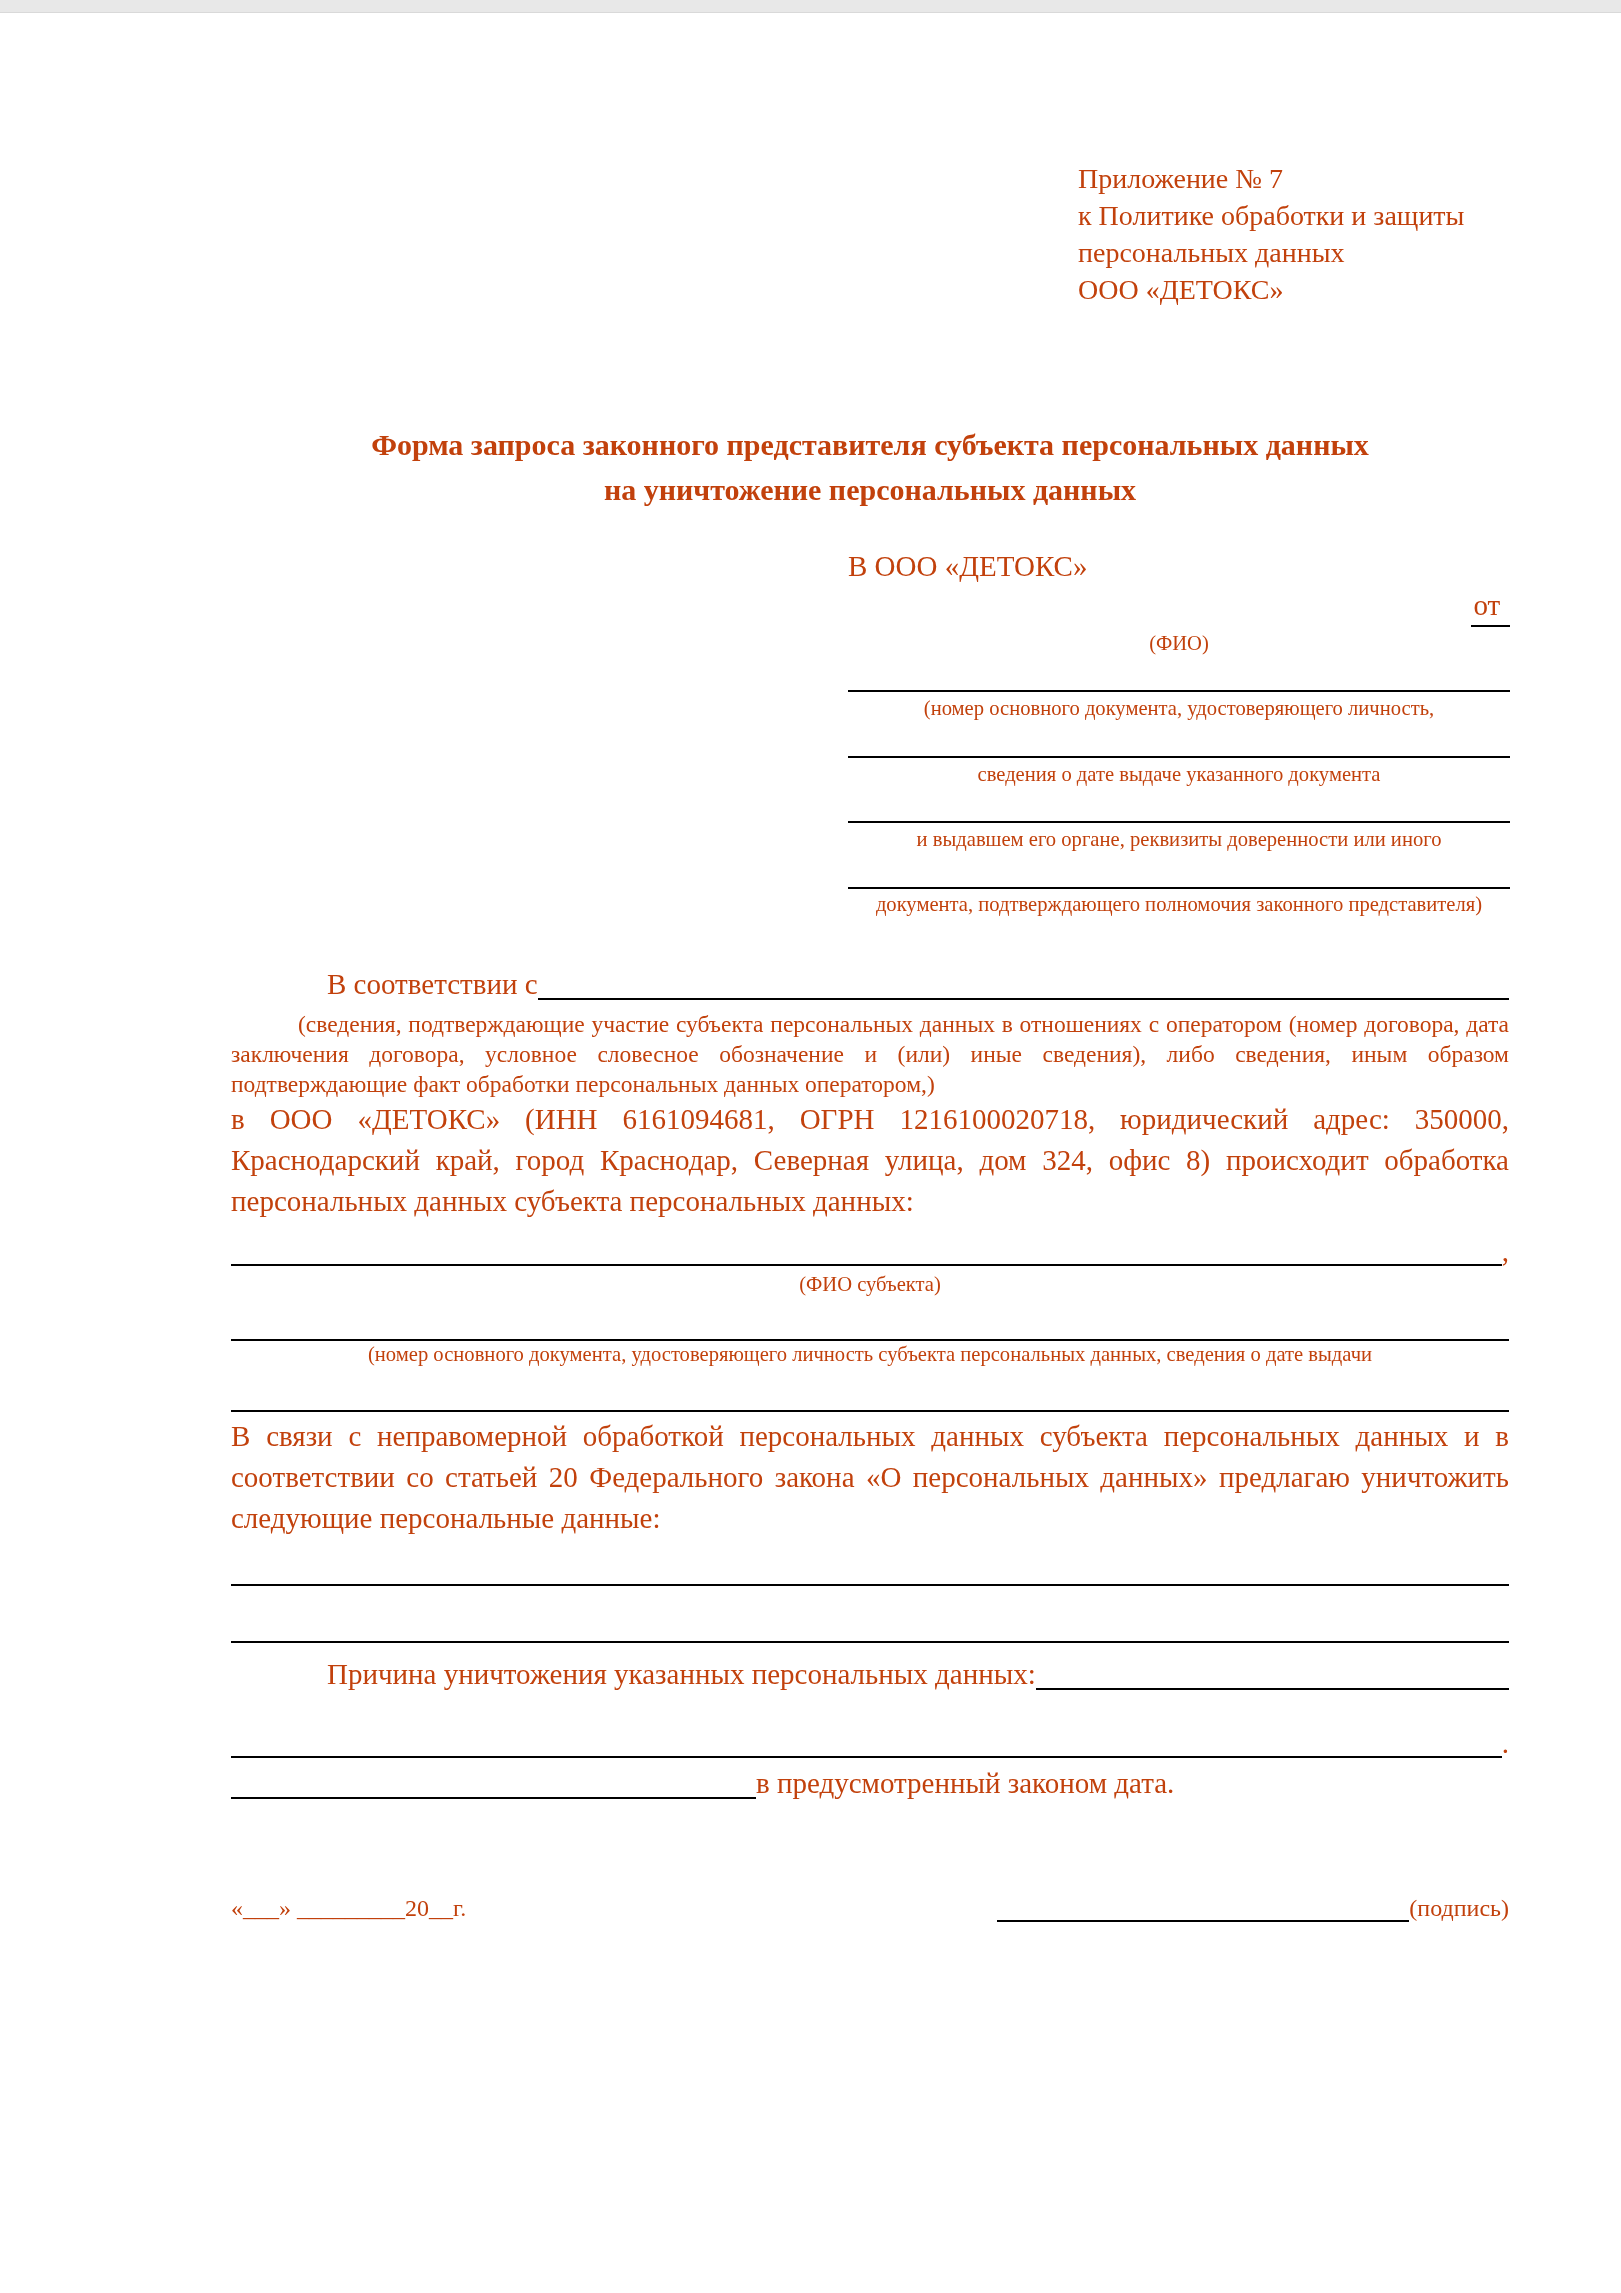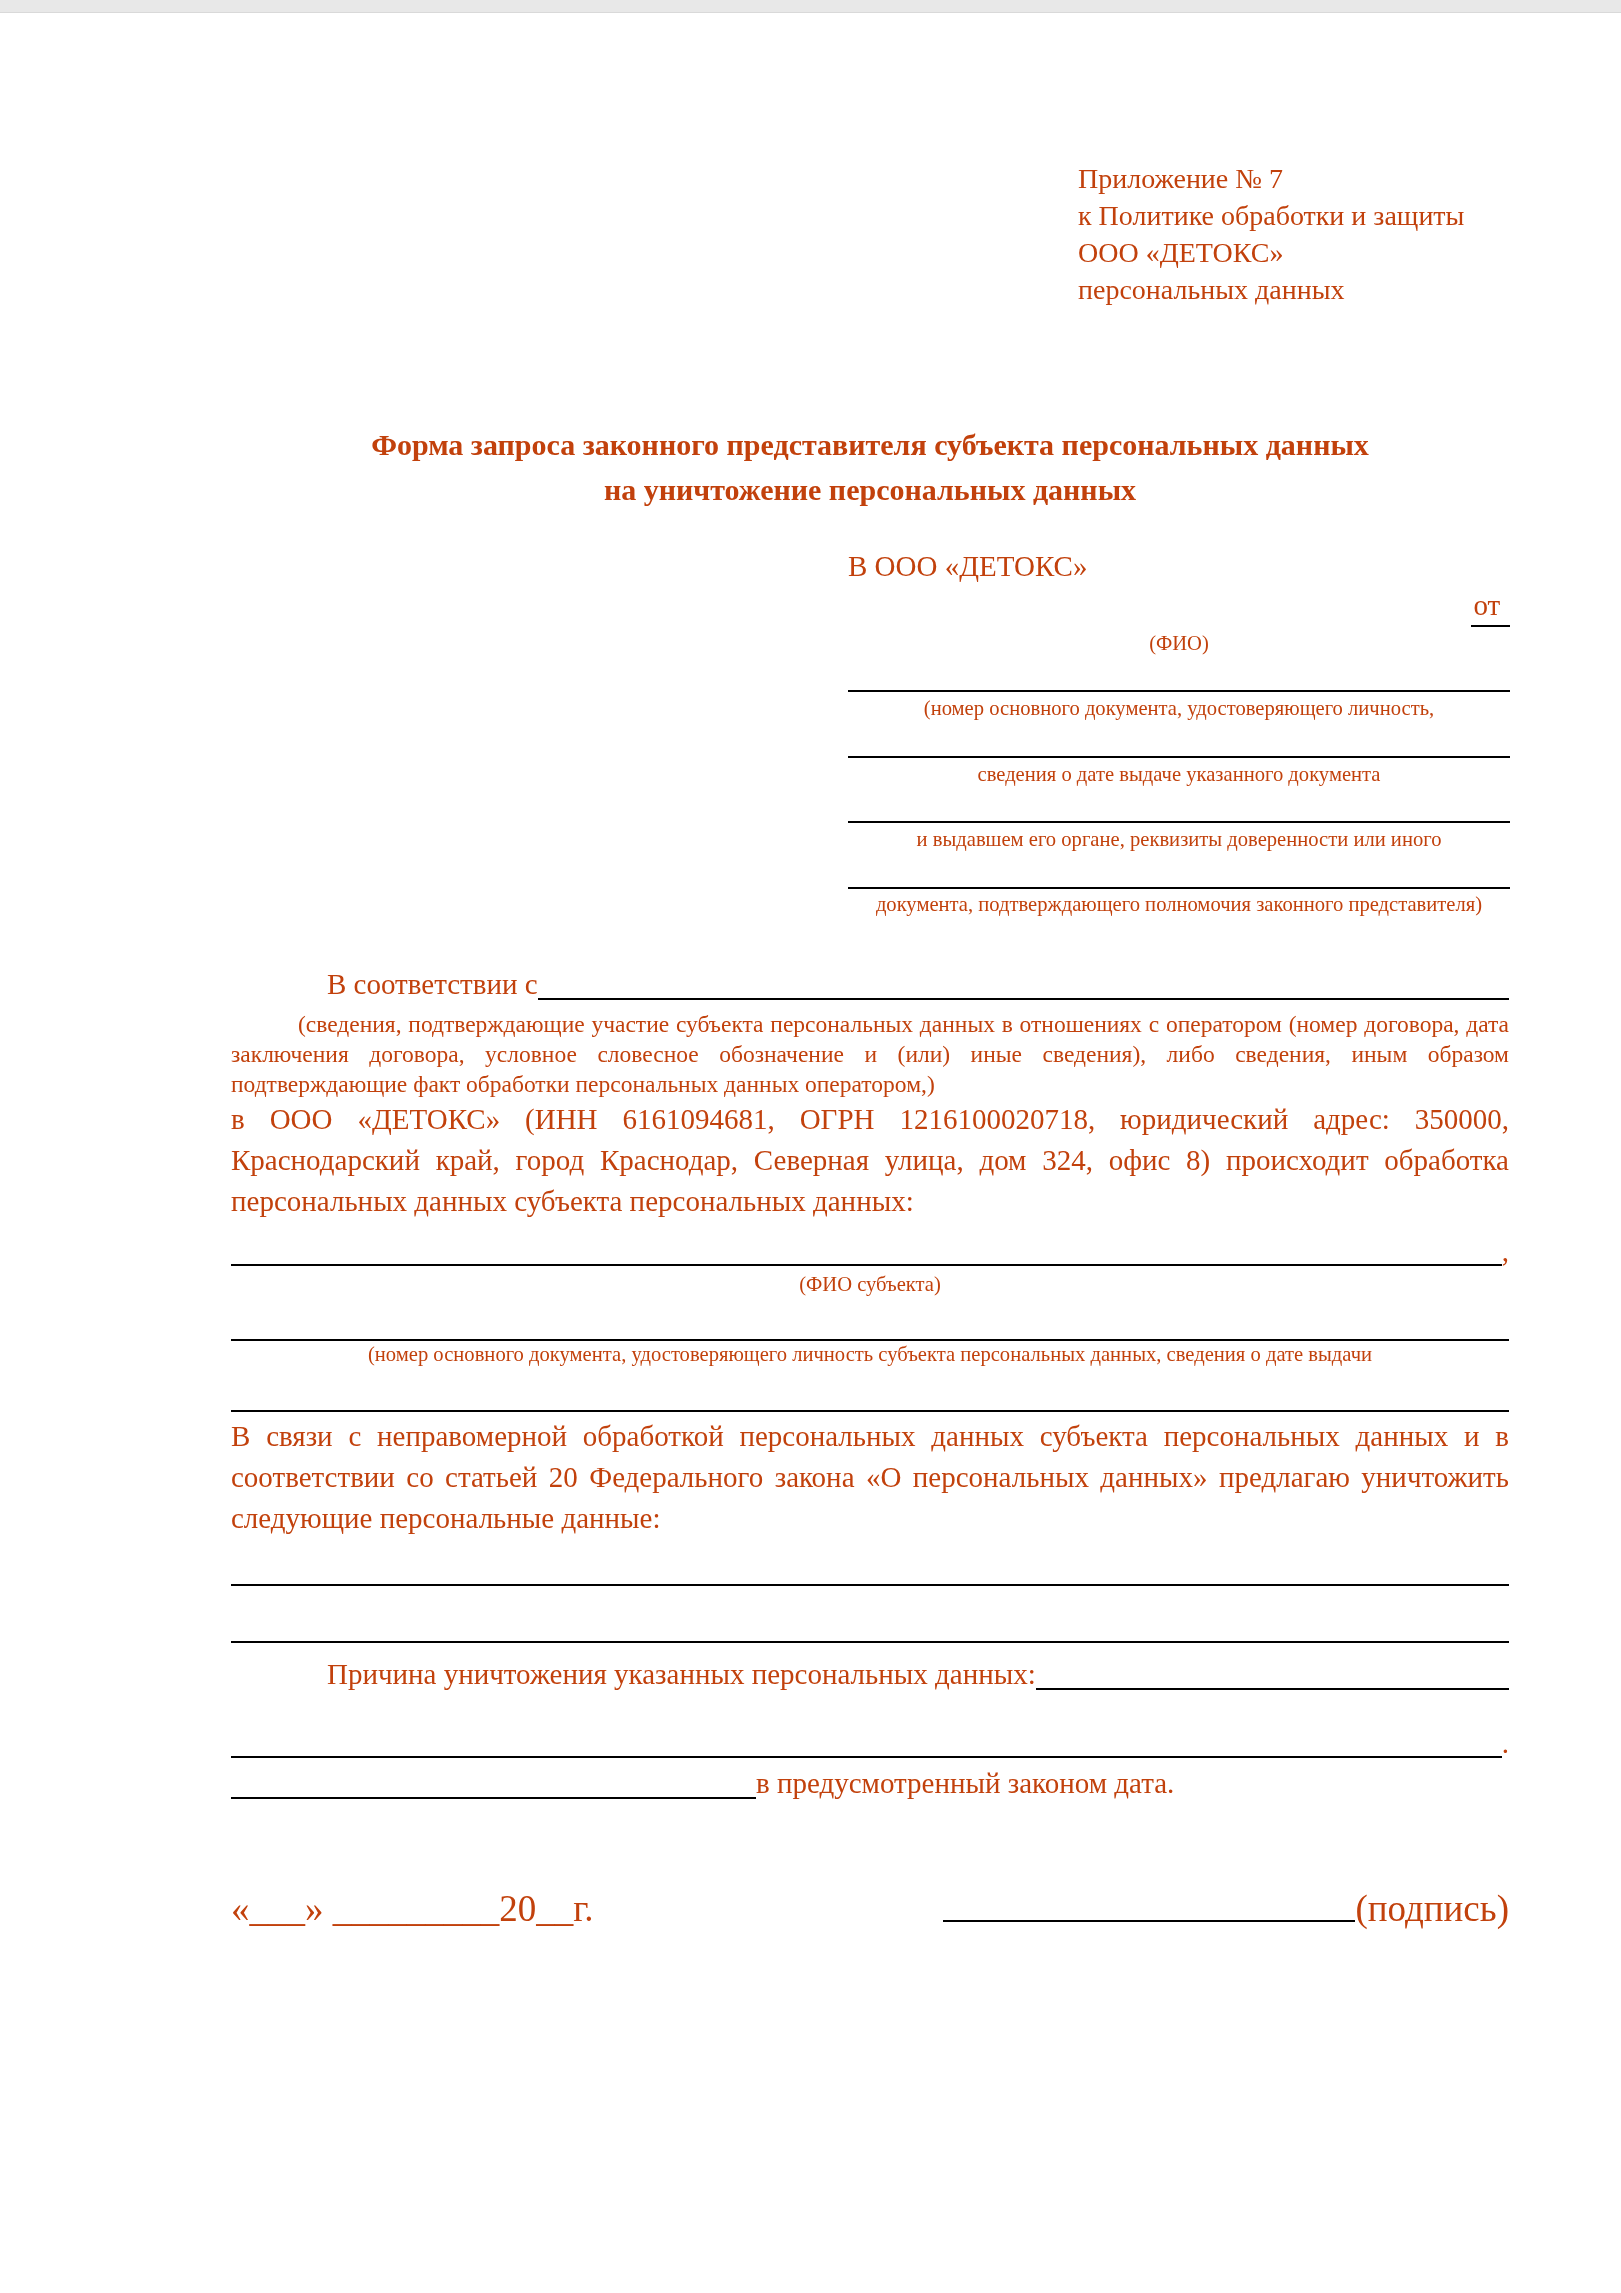--- a/index.html
+++ b/index.html
@@ -91,41 +91,41 @@
     border-bottom: 2.9px solid #000;
     margin-bottom: 4.9px;
   }
 
   
   .footer-row {
     margin-top: 84px;
     display: flex;
     justify-content: space-between;
     align-items: flex-end;
-    font-size: 37px;
+    font-size: 24px;
     line-height: 41px;
   }
   .sig-group { display: flex; align-items: flex-end; }
   .sig-line {
     width: 412px;
     border-bottom: 2.9px solid #000;
     margin-bottom: 6.9px;
   }
 </style>
 </head>
 <body>
 
 <div class="page">
   <div class="content">
 
     <div class="appendix">
       <div>Приложение № 7</div>
       <div>к Политике обработки и защиты</div>
+      <div>персональных данных</div>
       <div>ООО «ДЕТОКС»</div>
-      <div>персональных данных</div>
     </div>
 
     <div class="doc-title">
       <div>Форма запроса законного представителя субъекта персональных данных</div>
       <div>на уничтожение персональных данных</div>
     </div>
 
     <div class="addressee">
       <div class="to-line">В ООО «ДЕТОКС»</div>
       <div class="row from-row">

